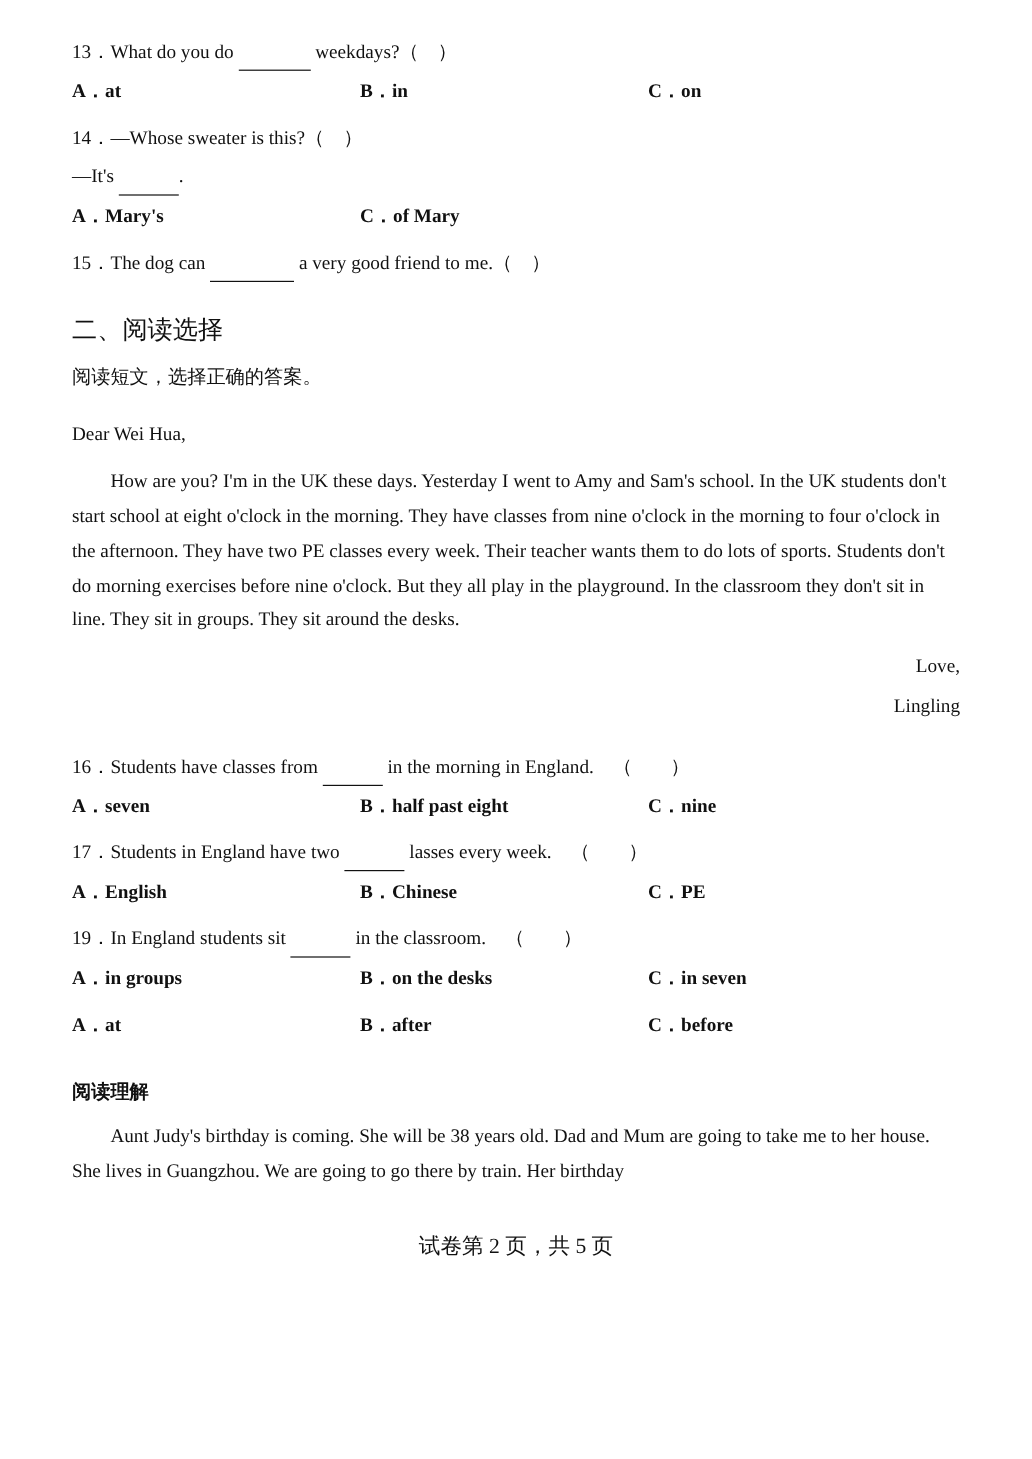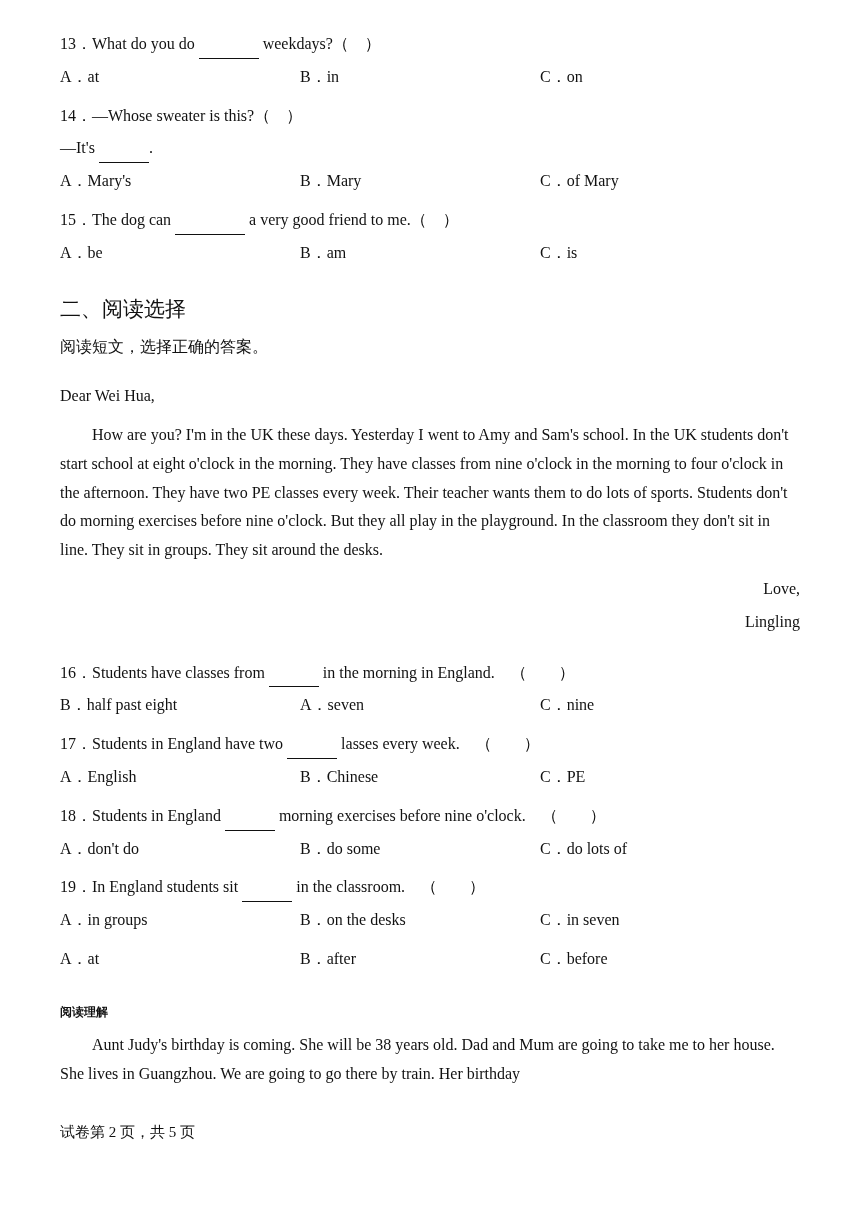--- a/index.html
+++ b/index.html
@@ -16,20 +16,21 @@
     .question-block {
       margin-bottom: 10px;
     }
     .question-line {
       margin-bottom: 4px;
     }
     .options-line {
       display: flex;
       gap: 0;
       margin-bottom: 8px;
+      font-weight: bold;
     }
     .option {
       width: 240px;
       display: inline-block;
     }
     .option-c {
       width: auto;
     }
     .section-title {
       font-size: 21px;
@@ -51,28 +52,29 @@
       text-align: right;
       margin-top: 4px;
     }
     .blank {
       display: inline-block;
       min-width: 60px;
       border-bottom: 1px solid #111;
       vertical-align: bottom;
     }
     .footer {
+      text-align: center;
       margin-top: 30px;
-      font-size: 15px;
+      font-size: 18px;
     }
     .reading-section {
       margin-top: 22px;
     }
     .reading-title {
-      font-size: 12px;
+      font-size: 16px;
       font-weight: bold;
       margin-bottom: 8px;
     }
   </style>
 </head>
 <body>
 
 <div class="question-block">
   <div class="question-line">
     13．What do you do <span class="blank" style="min-width:60px;"></span> weekdays?（　）
@@ -86,33 +88,27 @@
 
 <div class="question-block">
   <div class="question-line">
     14．—Whose sweater is this?（　）
   </div>
   <div class="question-line">
     —It's <span class="blank" style="min-width:50px;"></span>.
   </div>
   <div class="options-line">
     <span class="option">A．Mary's</span>
-    <span class="option">B．Mary</span>
     <span class="option option-c">C．of Mary</span>
   </div>
 </div>
 
 <div class="question-block">
   <div class="question-line">
     15．The dog can <span class="blank" style="min-width:70px;"></span> a very good friend to me.（　）
-  </div>
-  <div class="options-line">
-    <span class="option">A．be</span>
-    <span class="option">B．am</span>
-    <span class="option option-c">C．is</span>
   </div>
 </div>
 
 <div class="section-title">二、阅读选择</div>
 <div class="section-instruction">阅读短文，选择正确的答案。</div>
 
 <div class="passage">Dear Wei Hua,</div>
 
 <div class="passage passage-indent">
   How are you? I'm in the UK these days. Yesterday I went to Amy and Sam's school. In the UK students don't start school at eight o'clock in the morning. They have classes from nine o'clock in the morning to four o'clock in the afternoon. They have two PE classes every week. Their teacher wants them to do lots of sports. Students don't do morning exercises before nine o'clock. But they all play in the playground. In the classroom they don't sit in line. They sit in groups. They sit around the desks.
@@ -121,47 +117,37 @@
 <div class="passage-right">Love,</div>
 <div class="passage-right">Lingling</div>
 
 <div class="reading-section">
 
   <div class="question-block">
     <div class="question-line">
       16．Students have classes from <span class="blank" style="min-width:50px;"></span> in the morning in England.　（　　）
     </div>
     <div class="options-line">
+      <span class="option">A．seven</span>
       <span class="option">B．half past eight</span>
-      <span class="option">A．seven</span>
       <span class="option option-c">C．nine</span>
     </div>
   </div>
 
   <div class="question-block">
     <div class="question-line">
       17．Students in England have two <span class="blank" style="min-width:50px;"></span> lasses every week.　（　　）
     </div>
     <div class="options-line">
       <span class="option">A．English</span>
       <span class="option">B．Chinese</span>
       <span class="option option-c">C．PE</span>
     </div>
   </div>
 
-  <div class="question-block">
-    <div class="question-line">
-      18．Students in England <span class="blank" style="min-width:50px;"></span> morning exercises before nine o'clock.　（　　）
-    </div>
-    <div class="options-line">
-      <span class="option">A．don't do</span>
-      <span class="option">B．do some</span>
-      <span class="option option-c">C．do lots of</span>
-    </div>
-  </div>
 
   <div class="question-block">
     <div class="question-line">
       19．In England students sit <span class="blank" style="min-width:50px;"></span> in the classroom.　（　　）
     </div>
     <div class="options-line">
       <span class="option">A．in groups</span>
       <span class="option">B．on the desks</span>
       <span class="option option-c">C．in seven</span>
     </div>

